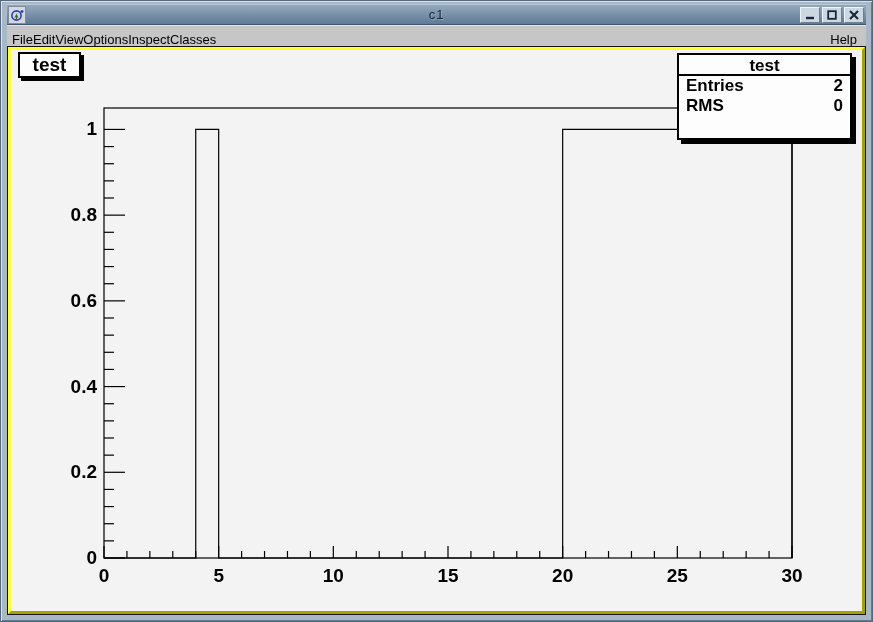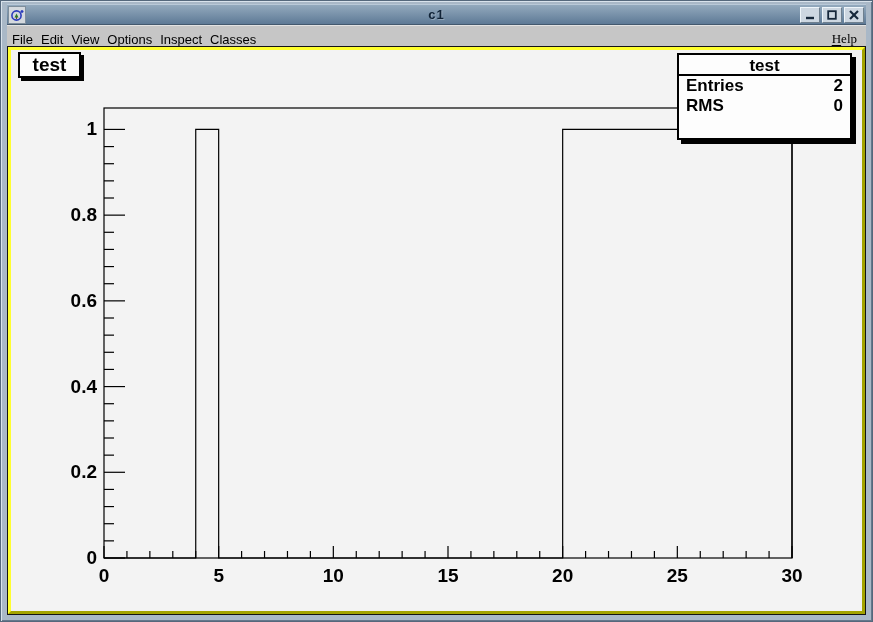--- a/index.html
+++ b/index.html
@@ -17,39 +17,39 @@
     border-top:1px solid #b9c9d8; border-bottom:1px solid #44596e;
     display:flex; align-items:center;
   }
   .app-icon {
     width:18px; height:18px; margin-left:1px;
     background:#d4d9de; border:1px solid #7e8e9c;
     display:flex; align-items:center; justify-content:center;
   }
   .title-text {
     position:absolute; left:0; right:0; text-align:center;
-    font-weight:bold; font-size:13px; color:#102337; letter-spacing:1px;
+    font-weight:normal; font-size:13px; color:#102337; letter-spacing:1px;
     text-shadow:1px 1px 0 rgba(255,255,255,0.25);
   }
   .win-buttons { position:absolute; right:2px; top:2px; display:flex; gap:2px; }
   .win-btn {
     width:20px; height:16px; background:#cdd7e1;
     border:1px solid; border-color:#eef5fa #6e7f8e #6e7f8e #eef5fa;
     display:flex; align-items:center; justify-content:center;
   }
   
   .menubar {
     position:absolute; left:6px; right:6px; top:24px; height:27px;
     background:#c6c6c6; border-top:1px solid #e3e3e3;
-    display:flex; align-items:center; gap:8px;
+    display:flex; align-items:center; gap:0;
     padding:0 9px 0 5px; font-size:13px; color:#000;
   }
   .menu-item { cursor:default; white-space:nowrap; }
   .menu-item u { text-decoration:underline; text-underline-offset:2px; }
-  .menu-help { margin-left:auto;font-family:Liberation Serif, serif; }
+  .menu-help { margin-left:auto; }
   
   .canvas-outer {
     position:absolute; left:6px; right:6px; top:45px; bottom:6px;
     border:1px solid #141414;
   }
   .canvas {
     position:absolute; left:0; top:0; right:0; bottom:0;
     border:3px solid; border-color:#ffff2e #a3a300 #a3a300 #ffff2e;
     background:#f3f3f3; overflow:hidden;
   }

